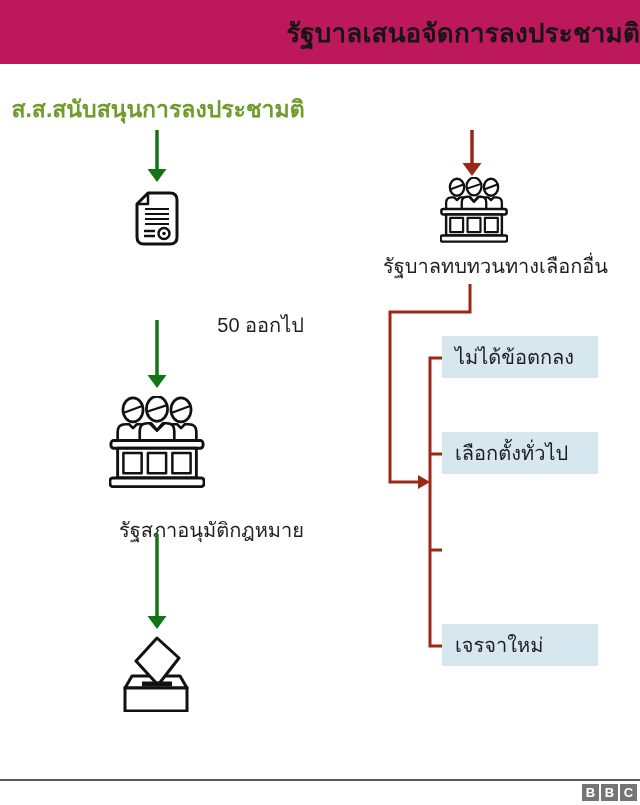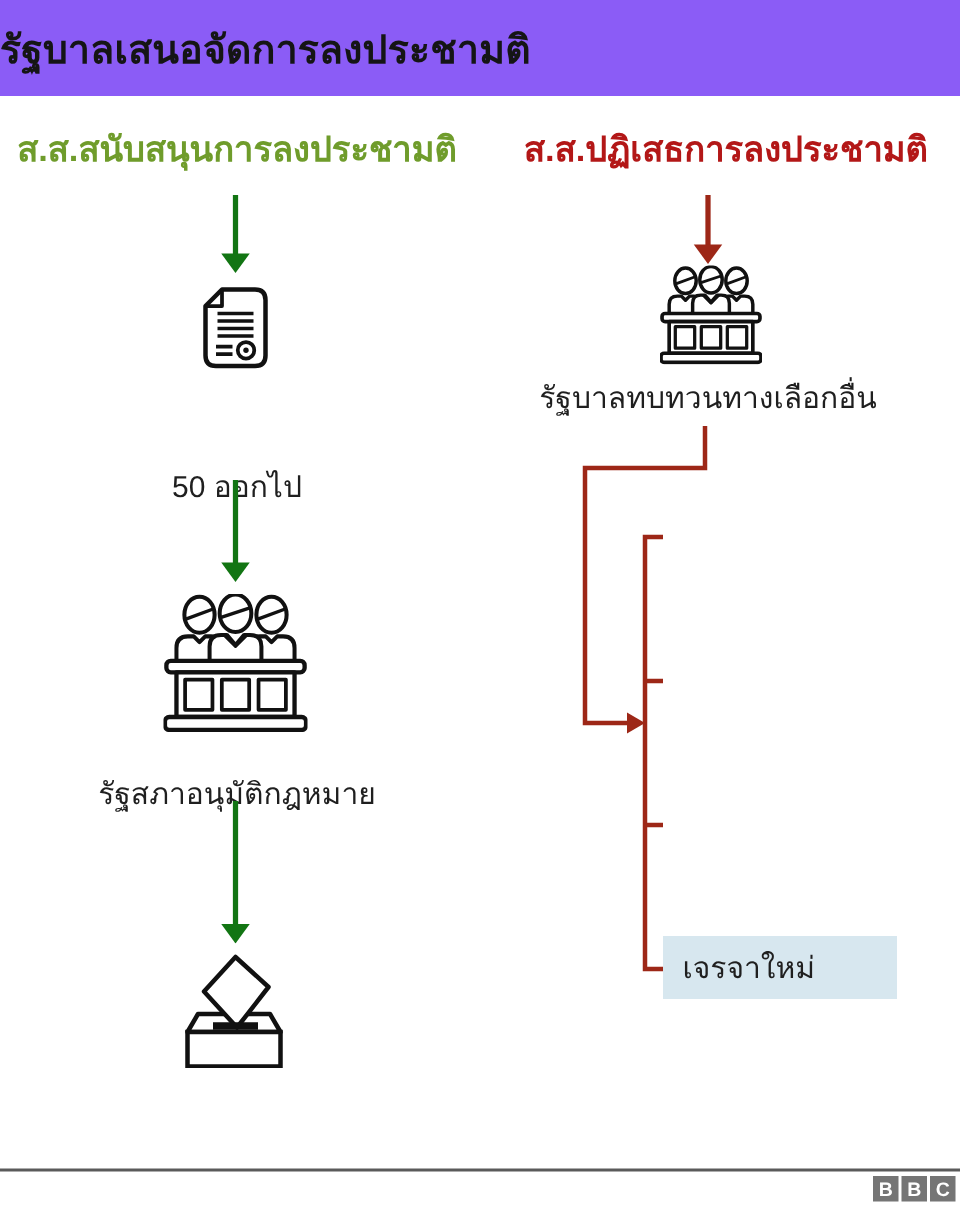--- a/index.html
+++ b/index.html
@@ -11,41 +11,41 @@
     height: 805px;
     background: #ffffff;
     overflow: hidden;
     margin: 0 auto;
   }
   .abs { position: absolute; }
 
   
   .header {
     left: 0; top: 0; width: 640px; height: 64px;
-    background: #8b5cf6;
-    display: flex; align-items: center; justify-content: flex-start;
+    background: #be185d;
+    display: flex; align-items: center; justify-content: flex-end;
   }
   .header-title {
     font-size: 26px; font-weight: bold; color: #151515;
     letter-spacing: 0.2px;
   }
 
   
   .col-heading {
     top: 80px; height: 38px;
     display: flex; align-items: center; justify-content: center;
     font-size: 23px; font-weight: bold;
     white-space: nowrap;
   }
-  .col-heading.left  { left: 8px;   width: 300px; color: #6f9c2b; }
+  .col-heading.left  { left: 8px;   width: 300px; color: #6f9c2b; margin-top: 10px; }
   .col-heading.right { left: 336px; width: 296px; color: #b31717; }
 
   
   .caption {
-    font-size: 20px; color: #1f1f1f; text-align: center;
+    font-size: 20px; color: #1f1f1f; text-align: right;
     line-height: 28px; white-space: pre-wrap;
   }
   .caption.left-col { left: 12px; width: 292px; }
 
   
   .option-box {
     left: 442px; width: 156px; height: 42px;
     background: #d7e7ef;
     display: flex; align-items: center;
     padding-left: 13px;
@@ -68,21 +68,20 @@
 </head>
 <body>
 
 <div class="page">
 
   <div class="abs header">
     <div class="header-title">รัฐบาลเสนอจัดการลงประชามติ</div>
   </div>
 
   <div class="abs col-heading left">ส.ส.สนับสนุนการลงประชามติ</div>
-  <div class="abs col-heading right">ส.ส.ปฏิเสธการลงประชามติ</div>
 
   <svg class="abs" style="left:147px; top:130px;" width="20" height="52" viewBox="0 0 20 52">
     <line x1="10" y1="0" x2="10" y2="40" stroke="#127513" stroke-width="3.5"></line>
     <polygon points="0.5,39 19.5,39 10,52" fill="#127513"></polygon>
   </svg>
 
   <svg class="abs" style="left:135px; top:191px;" width="44" height="55" viewBox="0 0 44 55">
     <path d="M13 2 H35 Q42 2 42 9 V46 Q42 53 35 53 H9 Q2 53 2 46 V13 Z" fill="#ffffff" stroke="#111111" stroke-width="3" stroke-linejoin="round"></path>
     <path d="M13 2 V13 H2" fill="none" stroke="#111111" stroke-width="2.5" stroke-linejoin="round"></path>
     <path d="M10 18 H34 M10 23 H34 M10 28 H34 M10 33 H34" stroke="#111111" stroke-width="2.2"></path>
@@ -163,20 +162,22 @@
   </svg>
 
   <div class="abs caption" style="top:252px; left:336px; width:272px;">รัฐบาลทบทวนทางเลือกอื่น</div>
 
   <svg class="abs" style="left:380px; top:282px;" width="100" height="375" viewBox="0 0 100 375">
     <path d="M90 2 V30 H10 V200 H38" fill="none" stroke="#9d2717" stroke-width="3"></path>
     <polygon points="38,193 38,207 50,200" fill="#9d2717"></polygon>
     <path d="M62 76 H50 V364 H62 M50 172 H62 M50 268 H62" fill="none" stroke="#9d2717" stroke-width="3"></path>
   </svg>
 
+  <div class="abs option-box" style="top:336px;">ไม่ได้ข้อตกลง</div>
+  <div class="abs option-box" style="top:432px;">เลือกตั้งทั่วไป</div>
   <div class="abs option-box" style="top:624px;">เจรจาใหม่</div>
 
   <div class="abs footer-rule"></div>
   <div class="abs bbc-logo">
     <div class="bbc-block">B</div>
     <div class="bbc-block">B</div>
     <div class="bbc-block">C</div>
   </div>
 
 </div>

